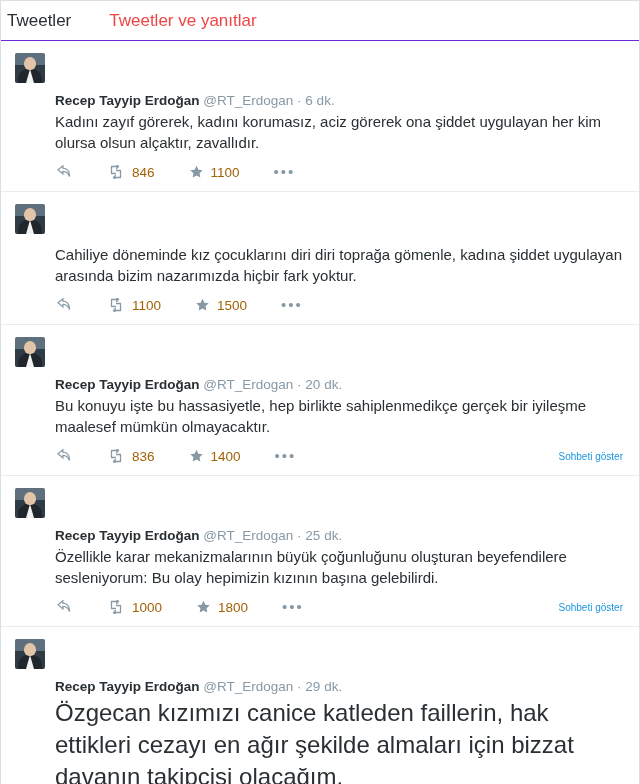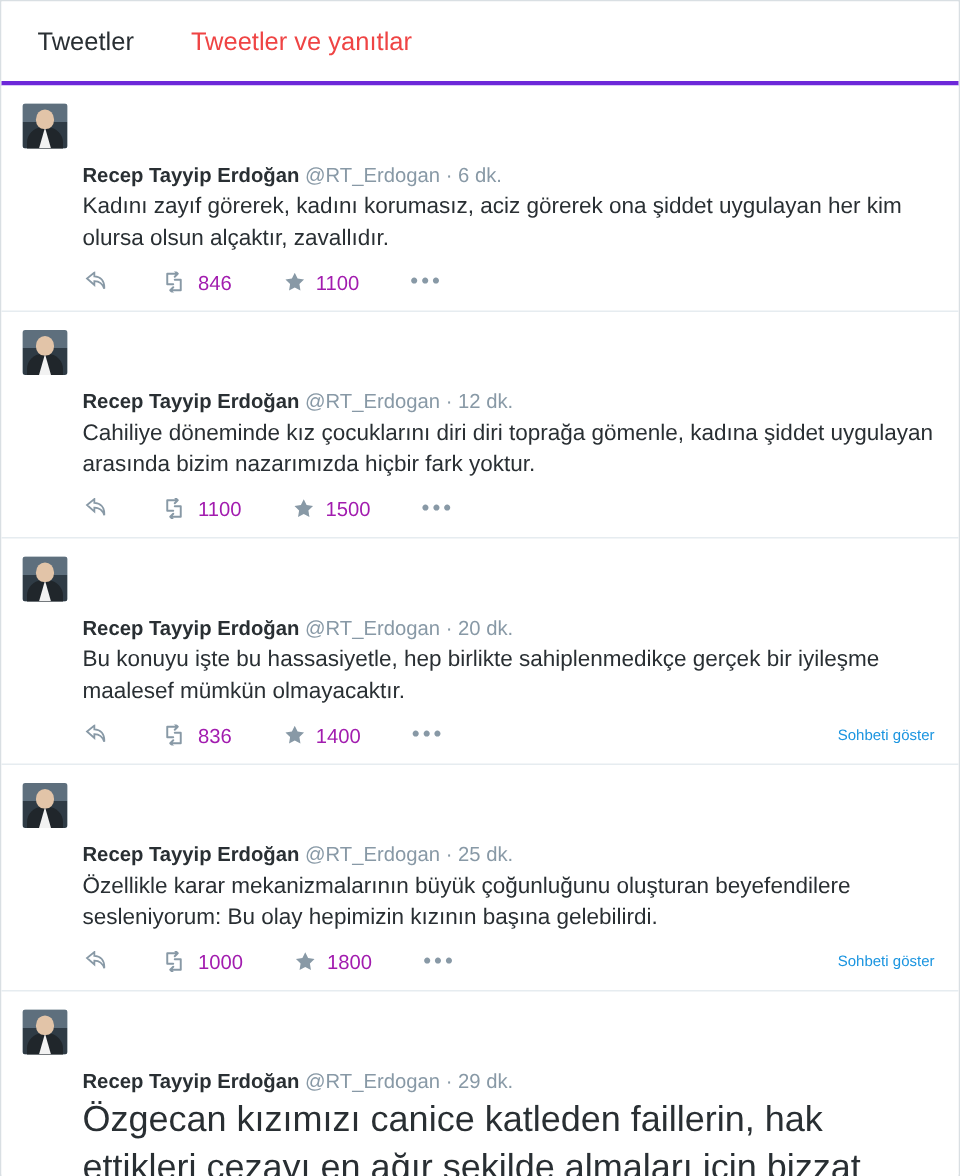--- a/index.html
+++ b/index.html
@@ -16,26 +16,26 @@
   }
   .page {
     width: 640px;
     height: 784px;
     position: relative;
     background: #fff;
     box-sizing: border-box;
   }
   
   .tabbar {
-    height: 56px;
+    height: 40px;
     display: flex;
     align-items: center;
-    border-bottom: 3px solid #6d28d9;
+    border-bottom: 1px solid #6d28d9;
     background: #fff;
-    padding-left: 24px;
+    padding-left: 6px;
     box-sizing: border-box;
   }
   .tab {
     font-size: 17px;
     color: #ef4444;
     padding: 0 16px;
     line-height: 46px;
     cursor: pointer;
     white-space: nowrap;
   }
@@ -131,21 +131,21 @@
   .act {
     display: flex;
     align-items: center;
     margin-right: 34px;
     cursor: pointer;
     color: #8899a6;
   }
   .act .cnt {
     margin-left: 7px;
     font-size: 13.5px;
-    color: #a21caf;
+    color: #a16207;
   }
   .act:first-child { margin-right: 36px; }
   .ico { display: inline-block; line-height: 0; }
   .conv-link {
     margin-left: auto;
     color: #1b95e0;
     font-size: 10px;
     cursor: pointer;
     white-space: nowrap;
     padding-right: 2px;
@@ -222,26 +222,20 @@
     </div>
 
     <div class="tweet">
       <div class="avatar">
         <div class="av-bg"></div>
         <div class="av-body"></div>
         <div class="av-shirt"></div>
         <div class="av-head"></div>
       </div>
       <div class="body">
-        <div class="head">
-          <span class="fullname">Recep Tayyip Erdoğan</span>
-          <span class="username">@RT_Erdogan</span>
-          <span class="sep">·</span>
-          <span class="time">12 dk.</span>
-        </div>
         <div class="text">Cahiliye döneminde kız çocuklarını diri diri toprağa gömenle, kadına şiddet uygulayan arasında bizim nazarımızda hiçbir fark yoktur.</div>
         <div class="actions">
           <span class="act">
             <span class="ico">
               <svg width="16" height="14" viewBox="0 0 16 14">
                   <path d="M14.5 11.5c-1-3.2-3.3-5-6.6-5.1V9L3 4.7 7.9 .7v2.5c4 .1 7 2.8 6.6 8.3z" fill="none" stroke="#8899a6" stroke-width="1.2"></path>
                 </svg>
             </span>
           </span>
           <span class="act">

